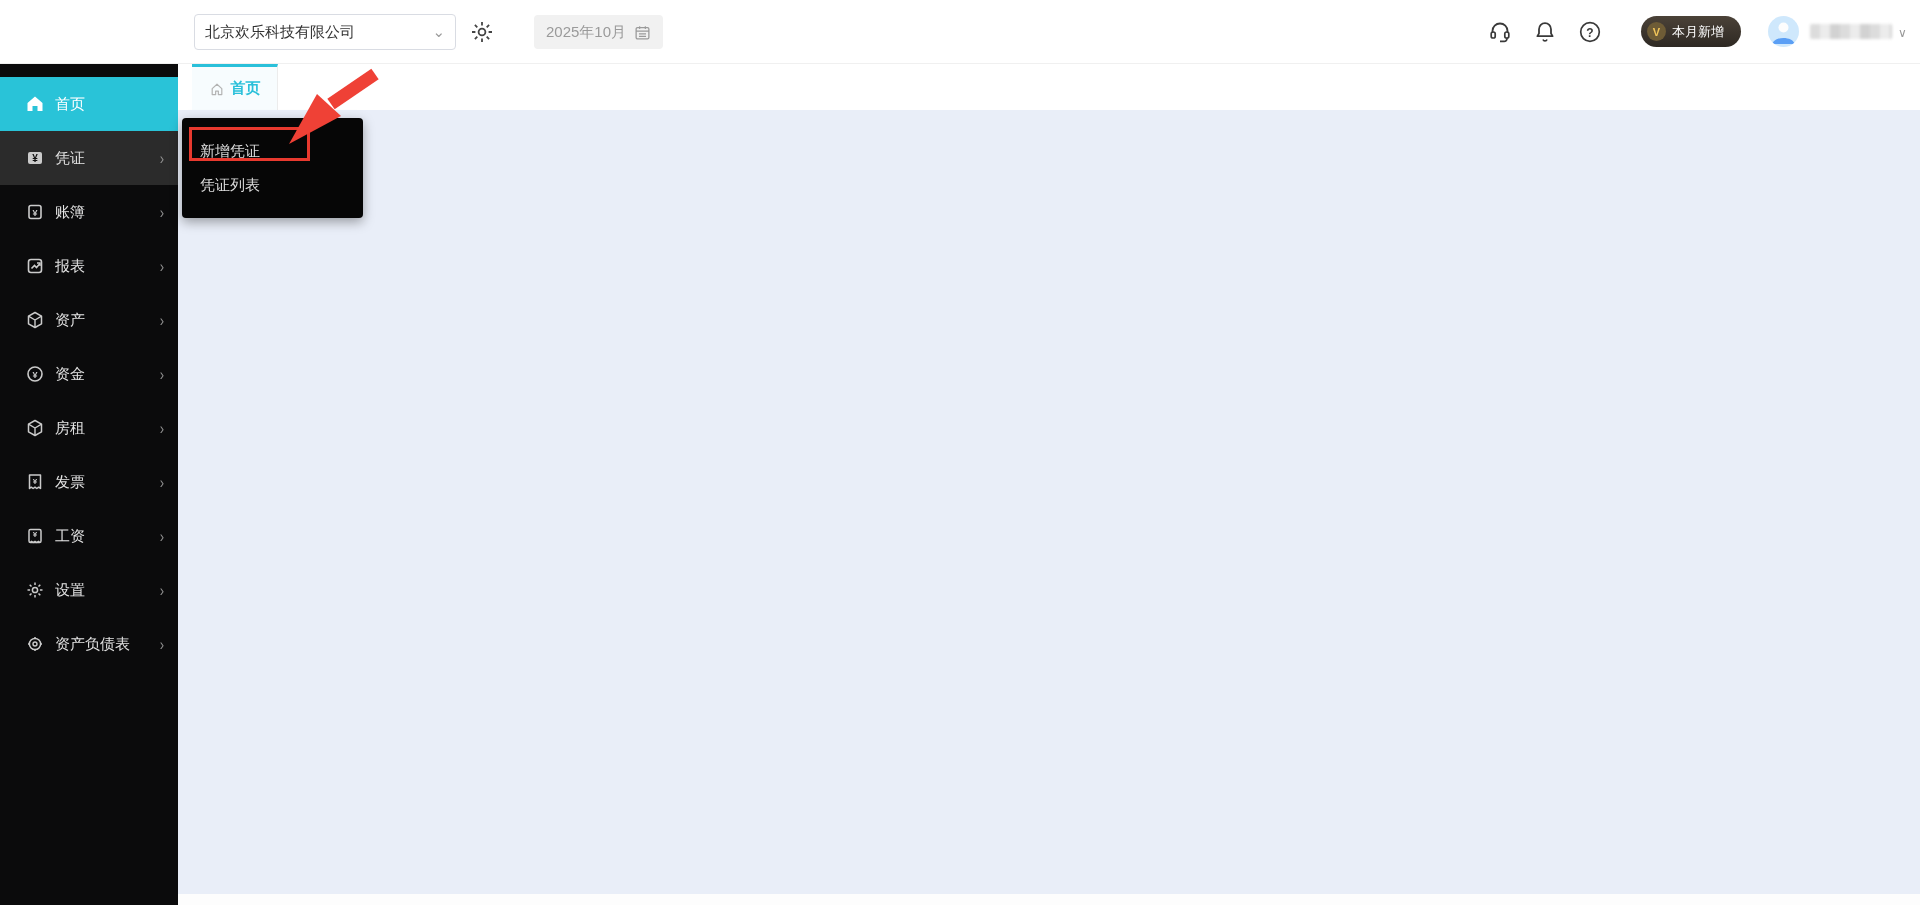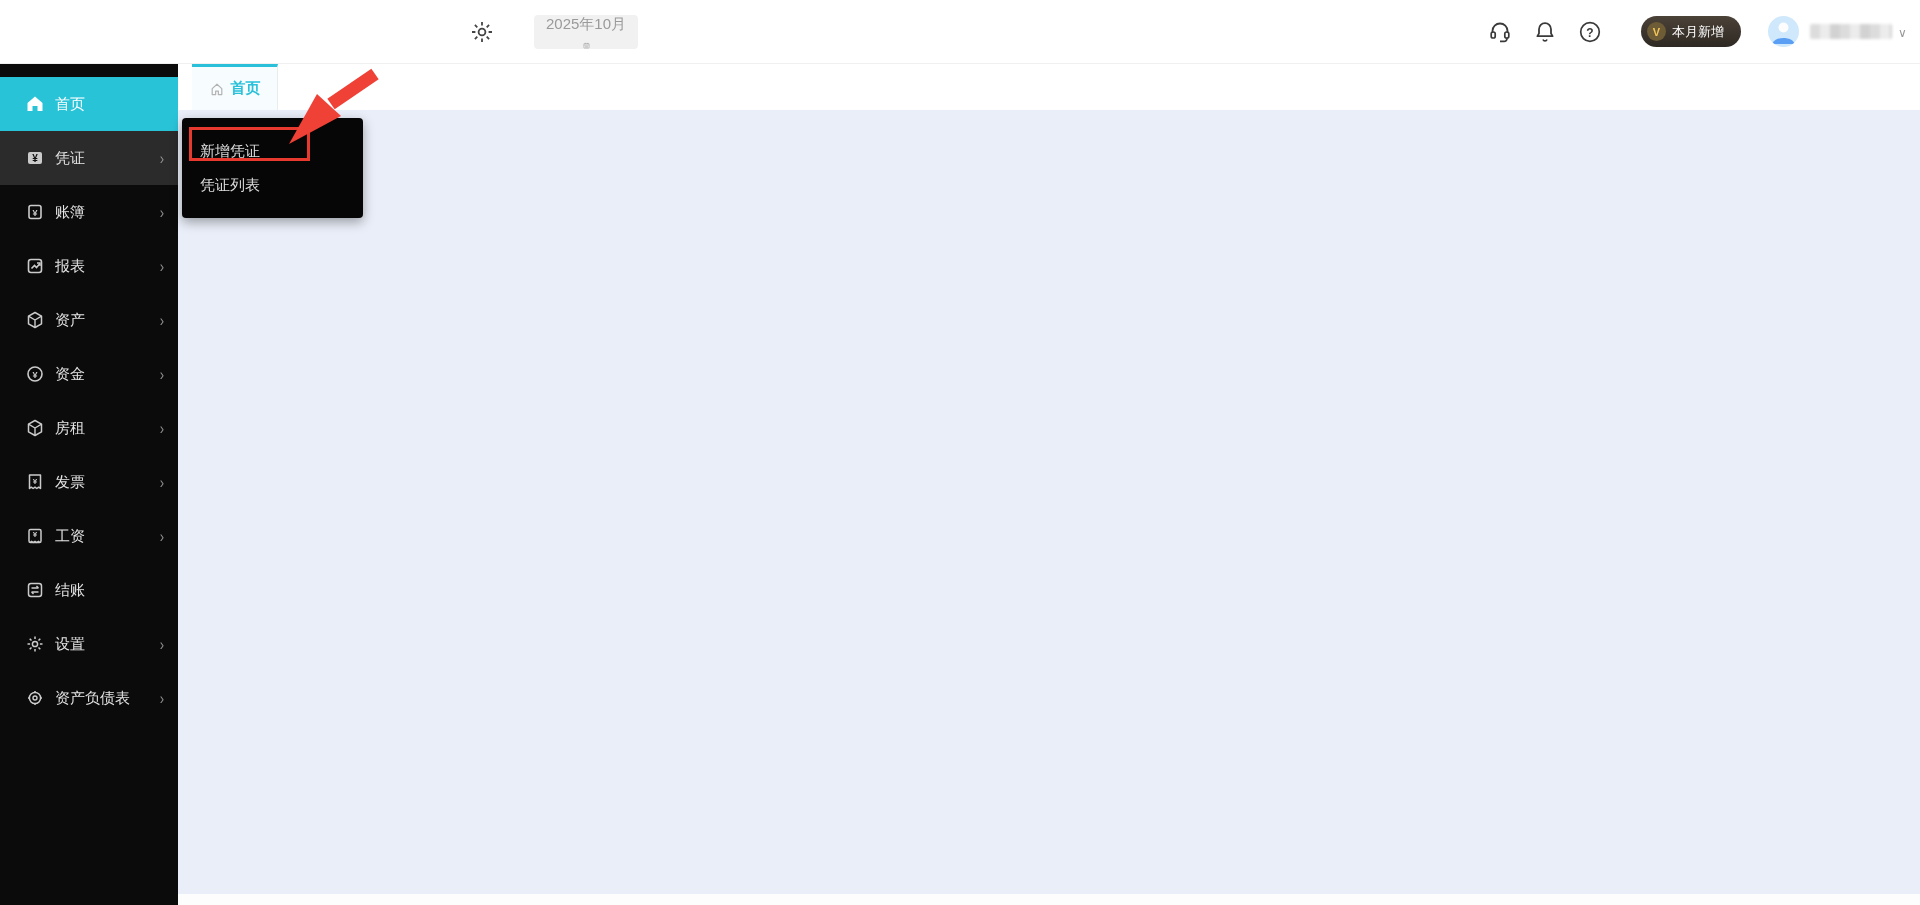--- a/index.html
+++ b/index.html
@@ -8,21 +8,21 @@
 
   
   .header { position:absolute; left:0; top:0; width:1920px; height:64px; background:#fff; border-bottom:1px solid #f0f0f0; z-index:20; }
   .logo-block { position:absolute; left:0; top:0; width:178px; height:64px; background:#000; display:flex; align-items:center; gap:8px; padding-left:12px; }
   .logo-text { color:#fff; line-height:1; }
   .logo-text .cn { font-size:24px; font-weight:bold; letter-spacing:2px; }
   .logo-text .en { font-size:10px; letter-spacing:2.5px; margin-top:3px; color:#fff; }
   .company-select { position:absolute; left:194px; top:14px; width:262px; height:36px; border:1px solid #d9dce3; border-radius:4px; background:#fff; display:flex; align-items:center; padding:0 10px; font-size:15px; color:#333; }
   .company-select .chev { margin-left:auto; color:#999; }
   .hdr-gear { position:absolute; left:470px; top:20px; width:24px; height:24px; }
-  .date-pill { position:absolute; left:534px; top:15px; height:34px; padding:0 12px; background:#f1f1f1; border-radius:4px; display:flex; align-items:center; gap:8px; font-size:15px; color:#9a9a9a;flex-direction:column; }
+  .date-pill { position:absolute; left:534px; top:15px; height:34px; padding:0 12px; background:#f1f1f1; border-radius:4px; display:flex; align-items:center; gap:8px; font-size:15px; color:#9a9a9a; }
   .hdr-ico { position:absolute; top:20px; width:24px; height:24px; }
   .vip-btn { position:absolute; left:1641px; top:16px; width:100px; height:31px; border-radius:16px; background:linear-gradient(180deg,#4b4238,#2e2923); color:#fff; display:flex; align-items:center; gap:6px; padding:0 10px 0 6px; font-size:13px; }
   .vip-badge { width:19px; height:19px; border-radius:50%; background:#6e5c36; color:#f2c65a; font-size:11px; font-weight:bold; display:flex; align-items:center; justify-content:center; }
   .avatar { position:absolute; left:1768px; top:16px; width:31px; height:31px; border-radius:50%; background:#cfe8fc; overflow:hidden; }
   .user-blur { position:absolute; left:1810px; top:24px; width:82px; height:15px; border-radius:2px;
     background:repeating-linear-gradient(90deg,#dcdcdc 0 10px,#ececec 10px 20px,#d2d2d2 20px 30px); filter:blur(1.5px); }
   .user-chev { position:absolute; left:1898px; top:26px; color:#999; font-size:12px; }
 
   
   .sidebar { position:absolute; left:0; top:64px; width:178px; height:841px; background:#0b0b0c; padding-top:13px; z-index:15; }
@@ -83,20 +83,24 @@
   .mval { height:31px; background:#fff; border:1px solid #ddd; border-top:none; font-size:14px; font-weight:bold; color:#222; display:flex; align-items:center; justify-content:center; box-shadow:0 1px 2px rgba(0,0,0,.08); }
   .mval.red { color:#e60000; }
 
   .bottom-strip { position:absolute; left:178px; top:894px; width:1742px; height:11px; background:#fdfdfd; }
 </style>
 </head>
 <body>
 
 <div class="header">
 
+  <div class="company-select">
+    <span>北京欢乐科技有限公司</span>
+    <span class="chev">⌄</span>
+  </div>
 
   <svg class="hdr-gear" viewBox="0 0 24 24">
     <circle cx="12" cy="12" r="3.4" fill="none" stroke="#444" stroke-width="1.8"></circle>
     <path d="M12 2v3.4M12 18.6V22M2 12h3.4M18.6 12H22M4.9 4.9l2.4 2.4M16.7 16.7l2.4 2.4M19.1 4.9l-2.4 2.4M7.3 16.7l-2.4 2.4" stroke="#444" stroke-width="1.8" fill="none"></path>
   </svg>
 
   <div class="date-pill">
     <span>2025年10月</span>
     <svg width="17" height="17" viewBox="0 0 24 24">
       <rect x="3" y="5" width="18" height="16" rx="2" fill="none" stroke="#9a9a9a" stroke-width="1.8"></rect>
@@ -221,29 +225,20 @@
           <text x="9" y="10" font-size="8" font-weight="bold" fill="#cbcbcb" text-anchor="middle">¥</text>
           <path d="M4 15.5l1.6-1.2 1.7 1.2 1.7-1.2 1.7 1.2 1.7-1.2 1.6 1.2" fill="none" stroke="#cbcbcb" stroke-width="1.2"></path>
         </svg>
     </span>
     <span>工资</span>
     <span class="s-chev">›</span>
   </div>
   <div class="s-item">
     <span class="s-ico">
       <svg width="18" height="18" viewBox="0 0 18 18">
-          <rect x="2.5" y="2.5" width="13" height="13" rx="2.5" fill="none" stroke="#cbcbcb" stroke-width="1.5"></rect>
-          <path d="M5.5 7h7m0 0l-2-2M5.5 11h7m-7 0l2 2" fill="none" stroke="#cbcbcb" stroke-width="1.4"></path>
-        </svg>
-    </span>
-    <span>结账</span>
-  </div>
-  <div class="s-item">
-    <span class="s-ico">
-      <svg width="18" height="18" viewBox="0 0 18 18">
           <circle cx="9" cy="9" r="2.6" fill="none" stroke="#cbcbcb" stroke-width="1.5"></circle>
           <path d="M9 1.5v2.6M9 13.9v2.6M1.5 9h2.6M13.9 9h2.6M3.7 3.7l1.8 1.8M12.5 12.5l1.8 1.8M14.3 3.7l-1.8 1.8M5.5 12.5l-1.8 1.8" stroke="#cbcbcb" stroke-width="1.5" fill="none"></path>
         </svg>
     </span>
     <span>设置</span>
     <span class="s-chev">›</span>
   </div>
   <div class="s-item">
     <span class="s-ico">
       <svg width="18" height="18" viewBox="0 0 18 18">

